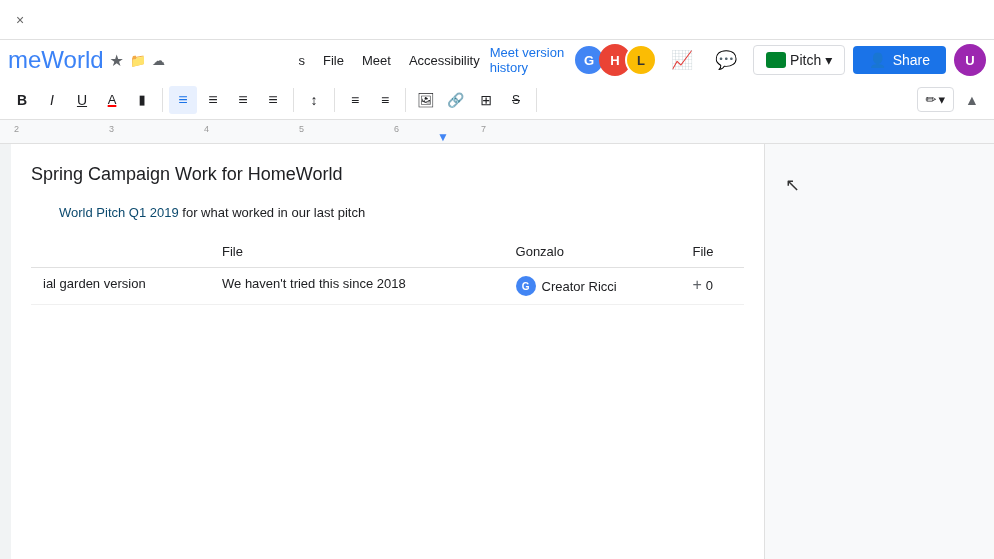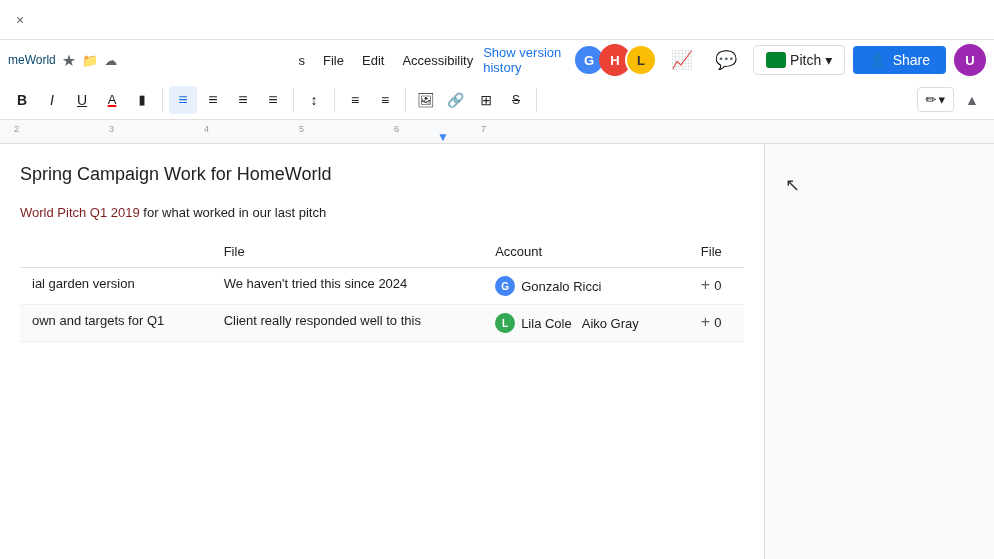--- a/index.html
+++ b/index.html
@@ -29,23 +29,23 @@
       height: 40px;
       padding: 0 8px;
     }
     .doc-title-area {
       display: flex;
       align-items: center;
       gap: 6px;
       flex: 1;
     }
     .doc-title {
-      font-size: 12px;
+      font-size: 24px;
       font-weight: 400;
-      color: #0c4a6e;
+      color: #3b82f6;
     }
     .title-icon {
       color: #5f6368;
       font-size: 16px;
       cursor: pointer;
     }
     .menu-items {
       display: flex;
       align-items: center;
       gap: 2px;
@@ -204,20 +204,21 @@
       top: 10px;
       font-size: 12px;
       color: #4285f4;
     }
 
     
     .main-area {
       display: flex;
       height: calc(559px - 40px - 40px - 40px - 24px);
       overflow: hidden;
+      padding-left: 11px;
     }
 
     
     .doc-area {
       flex: 1;
       background: #f1f3f4;
       overflow: hidden;
       position: relative;
     }
 
@@ -235,21 +236,22 @@
       color: #202124;
       margin-bottom: 20px;
     }
 
     .doc-subtext {
       font-size: 13px;
       color: #202124;
       margin-bottom: 16px;
     }
     .doc-subtext .grey-text {
-      color: #7f1d1d;
+      color: #0c4a6e;
+      margin-left: 28px;
     }
 
     
     .doc-table {
       width: 100%;
       border-collapse: collapse;
       font-size: 13px;
     }
     .doc-table th {
       padding: 8px 12px;
@@ -323,23 +325,23 @@
 <div class="menu-bar">
   <div class="doc-title-area">
     <span class="doc-title">meWorld</span>
     <span class="title-icon">★</span>
     <span class="title-icon" style="font-size:13px;">📁</span>
     <span class="title-icon" style="font-size:13px;">☁</span>
   </div>
   <div class="menu-items">
     <span class="menu-item">s</span>
     <span class="menu-item">File</span>
-    <span class="menu-item">Edit</span>
+    <span class="menu-item">Meet</span>
     <span class="menu-item">Accessibility</span>
-    <a class="show-version" href="#">Show version history</a>
+    <a class="show-version" href="#">Meet version history</a>
   </div>
   <div class="right-controls">
     <div class="avatar-group">
       <div class="avatar avatar-1">G</div>
       <div class="avatar avatar-2">H</div>
       <div class="avatar avatar-3" style="background:#fbbc04; color:#333;">L</div>
     </div>
     <button class="toolbar-icon-btn">📈</button>
     <button class="toolbar-icon-btn">💬</button>
     <div class="meet-btn">
@@ -411,61 +413,44 @@
 
       <p class="doc-subtext">
         <span class="grey-text">World Pitch Q1 2019</span><span>   for what worked in our last pitch</span>
       </p>
 
       <table class="doc-table">
         <thead>
           <tr>
             <th></th>
             <th>File</th>
-            <th>Account</th>
+            <th>Gonzalo</th>
             <th>File</th>
           </tr>
         </thead>
         <tbody>
 
           <tr>
             <td>ial garden version</td>
-            <td>We haven't tried this since 2024</td>
+            <td>We haven't tried this since 2018</td>
             <td>
               <div class="creator-cell">
                 <div class="creator-avatar" style="background:#4285f4;">G</div>
-                <span>Gonzalo Ricci</span>
+                <span>Creator Ricci</span>
               </div>
             </td>
             <td>
               <div class="vote-cell">
                 <span class="vote-plus">+</span>
                 <span>0</span>
               </div>
             </td>
           </tr>
 
 
-          <tr>
-            <td>own and targets for Q1</td>
-            <td>Client really responded well to this</td>
-            <td>
-              <div class="creator-cell">
-                <div class="creator-avatar" style="background:#34a853;">L</div>
-                <span>Lila Cole</span>
-                <span style="margin-left:4px;">Aiko Gray</span>
-              </div>
-            </td>
-            <td>
-              <div class="vote-cell">
-                <span class="vote-plus">+</span>
-                <span>0</span>
-              </div>
-            </td>
-          </tr>
         </tbody>
       </table>
     </div>
   </div>
 
   <div class="right-sidebar">
 
     <div style="position:relative; width:100%; height:100%;">
       <div style="position:absolute; top:30px; left:20px; font-size:18px; color:#333;">↖</div>
     </div>

